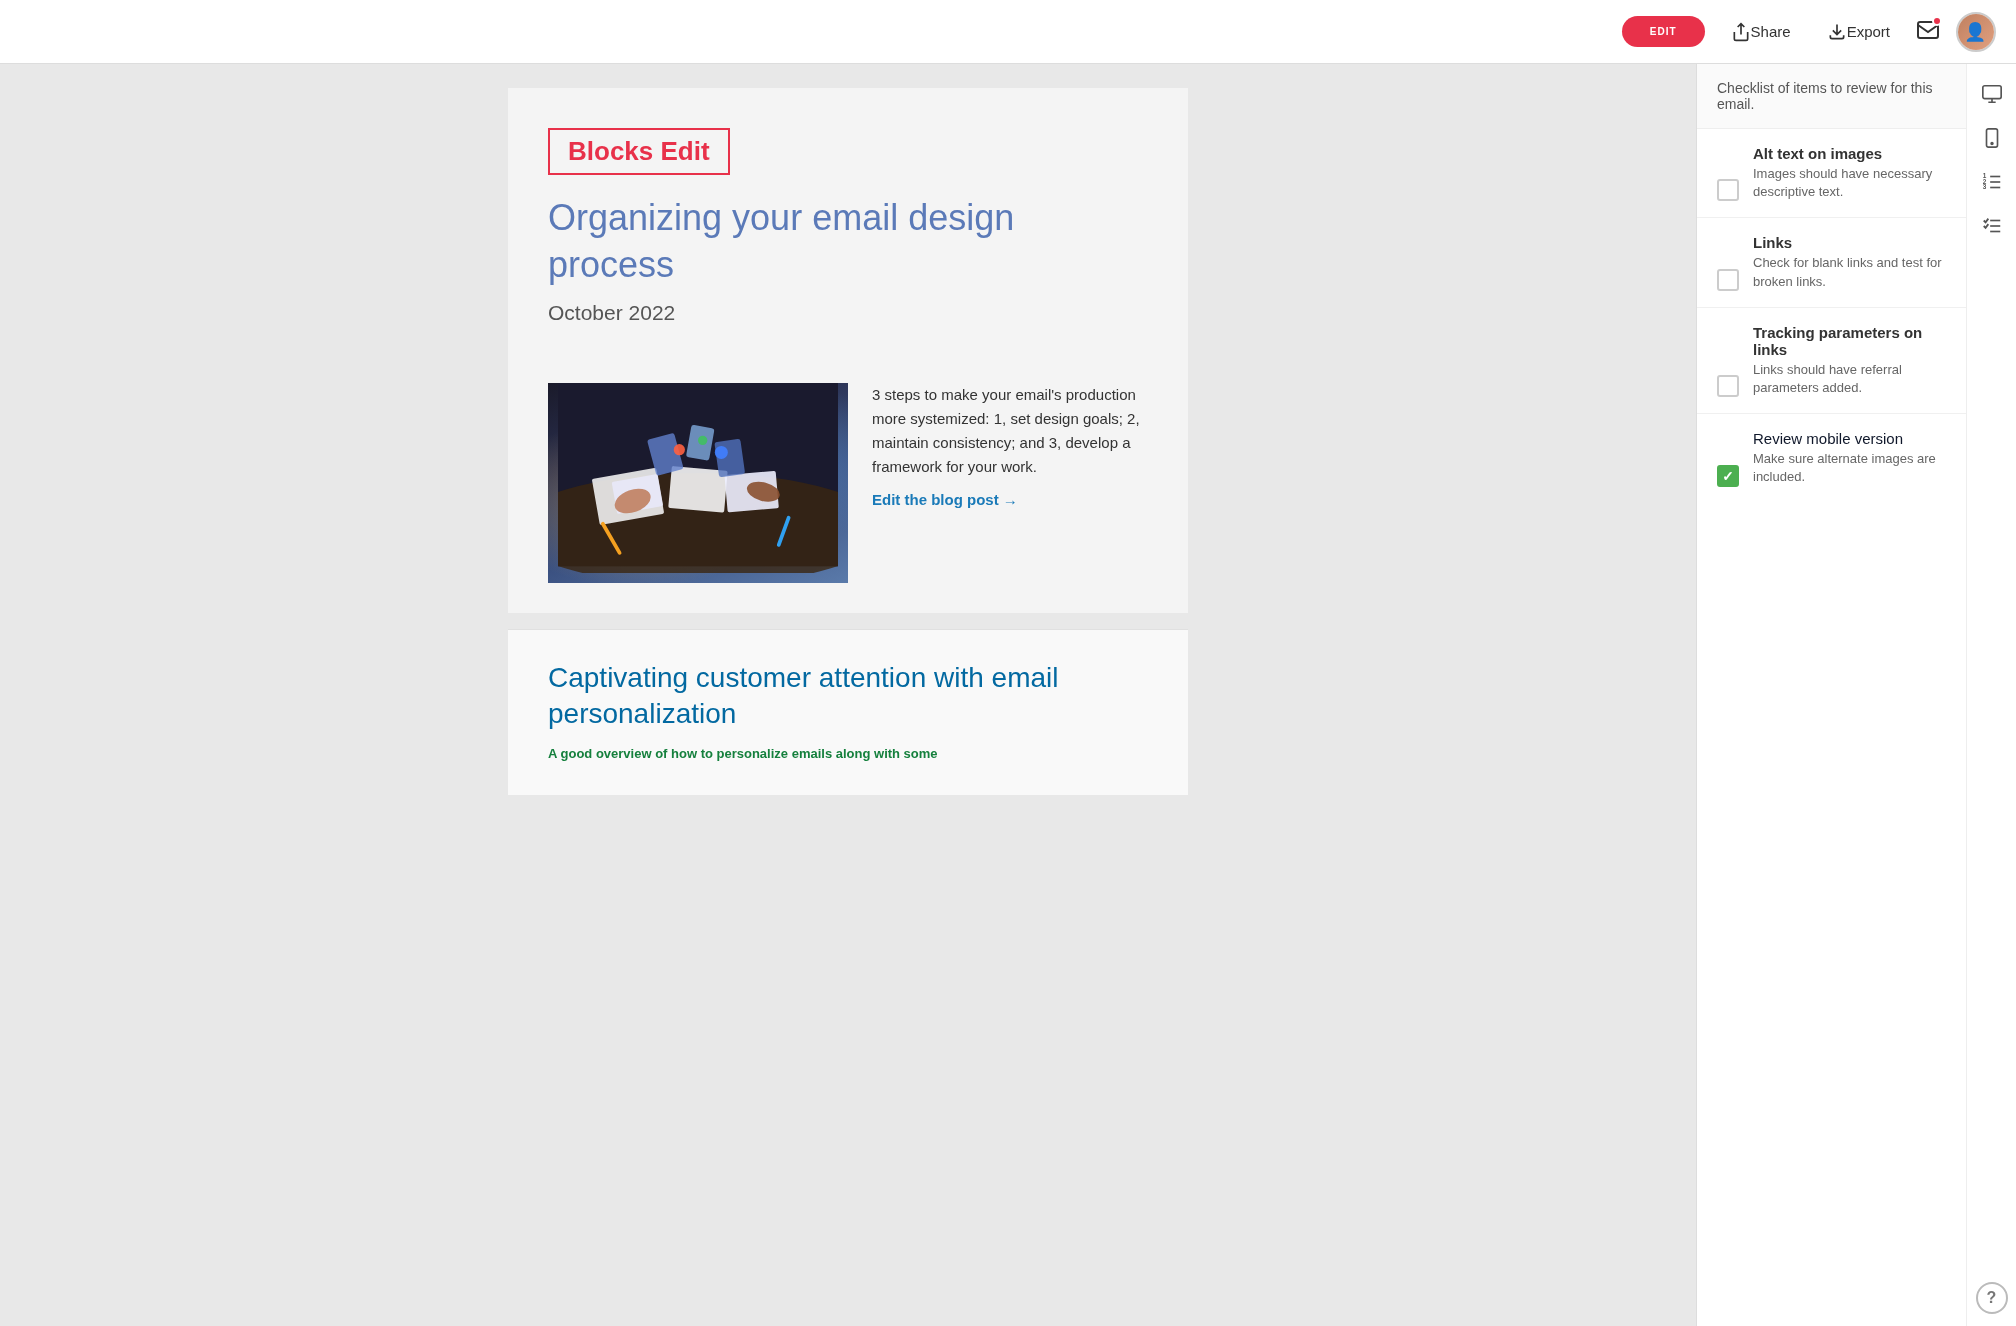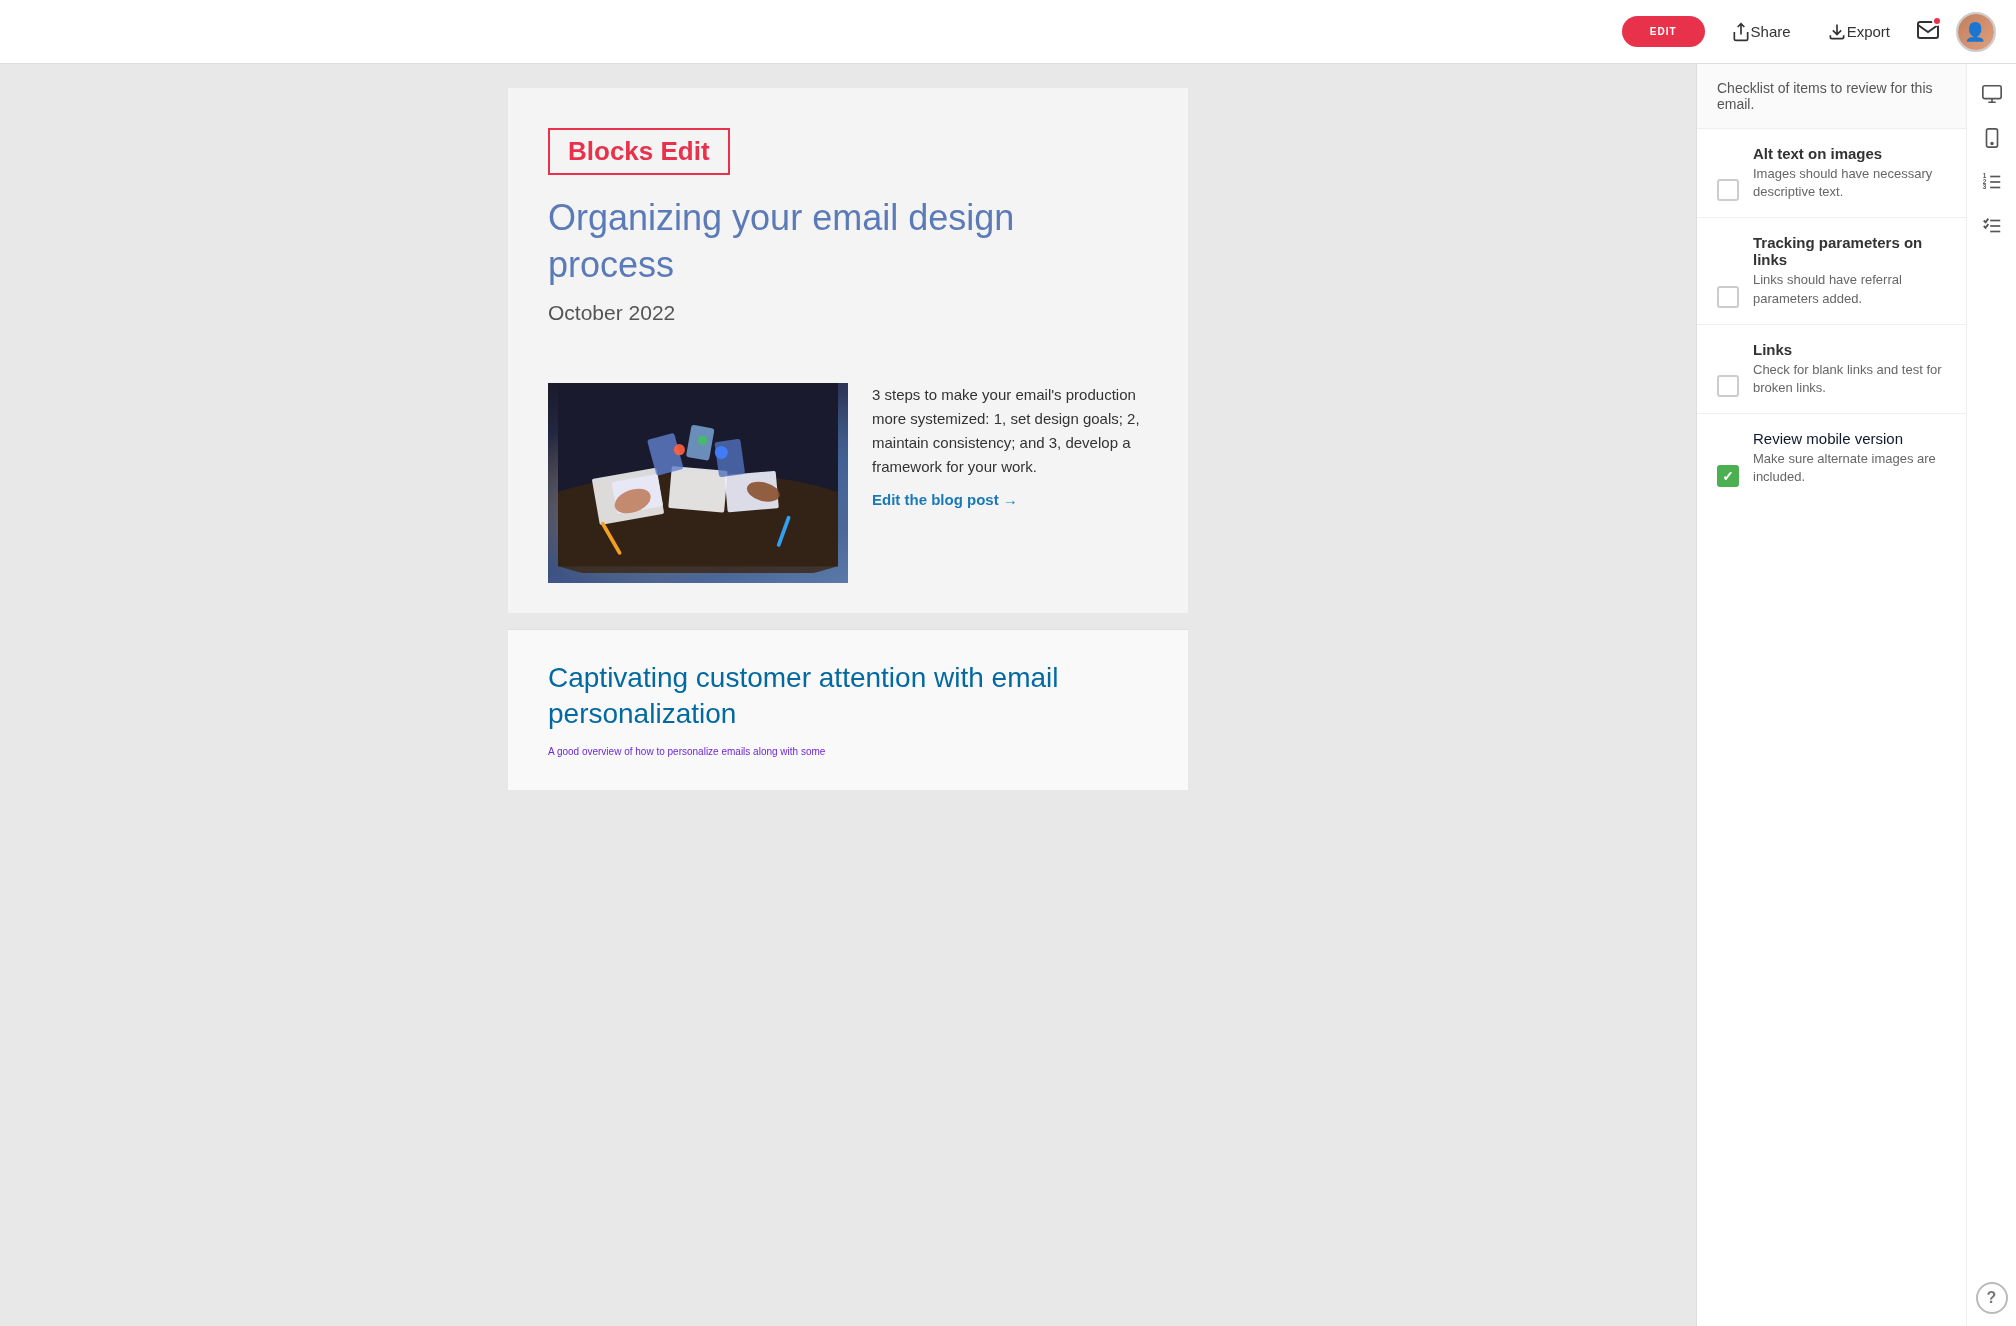--- a/index.html
+++ b/index.html
@@ -98,21 +98,21 @@
     
     .second-section {
       background: #f9f9f9; padding: 30px 40px;
       border-top: 1px solid #e0e0e0;
     }
     .second-title {
       font-size: 28px; color: #0369a1; font-weight: 400; line-height: 1.3;
       margin-bottom: 12px;
     }
     .second-desc {
-      font-size: 10px; color: #6d28d9; line-height: 1.6;
+      font-size: 13px; color: #15803d; line-height: 1.6; font-weight: bold;
     }
 
     
     #right-panel {
       width: 320px; flex-shrink: 0; background: #fff;
       border-left: 1px solid #ddd; display: flex;
     }
 
     .checklist-panel {
       flex: 1; overflow-y: auto; padding: 0;
@@ -267,30 +267,30 @@
         <div class="check-box"></div>
         <div class="checklist-item-content">
           <div class="checklist-item-title">Alt text on images</div>
           <div class="checklist-item-desc">Images should have necessary descriptive text.</div>
         </div>
       </div>
 
       <div class="checklist-item">
         <div class="check-box"></div>
         <div class="checklist-item-content">
-          <div class="checklist-item-title">Tracking parameters on links</div>
-          <div class="checklist-item-desc">Links should have referral parameters added.</div>
+          <div class="checklist-item-title">Links</div>
+          <div class="checklist-item-desc">Check for blank links and test for broken links.</div>
         </div>
       </div>
 
       <div class="checklist-item">
         <div class="check-box"></div>
         <div class="checklist-item-content">
-          <div class="checklist-item-title">Links</div>
-          <div class="checklist-item-desc">Check for blank links and test for broken links.</div>
+          <div class="checklist-item-title">Tracking parameters on links</div>
+          <div class="checklist-item-desc">Links should have referral parameters added.</div>
         </div>
       </div>
 
       <div class="checklist-item">
         <div class="check-box checked"></div>
         <div class="checklist-item-content">
           <div class="checklist-item-title muted">Review mobile version</div>
           <div class="checklist-item-desc">Make sure alternate images are included.</div>
         </div>
       </div>

